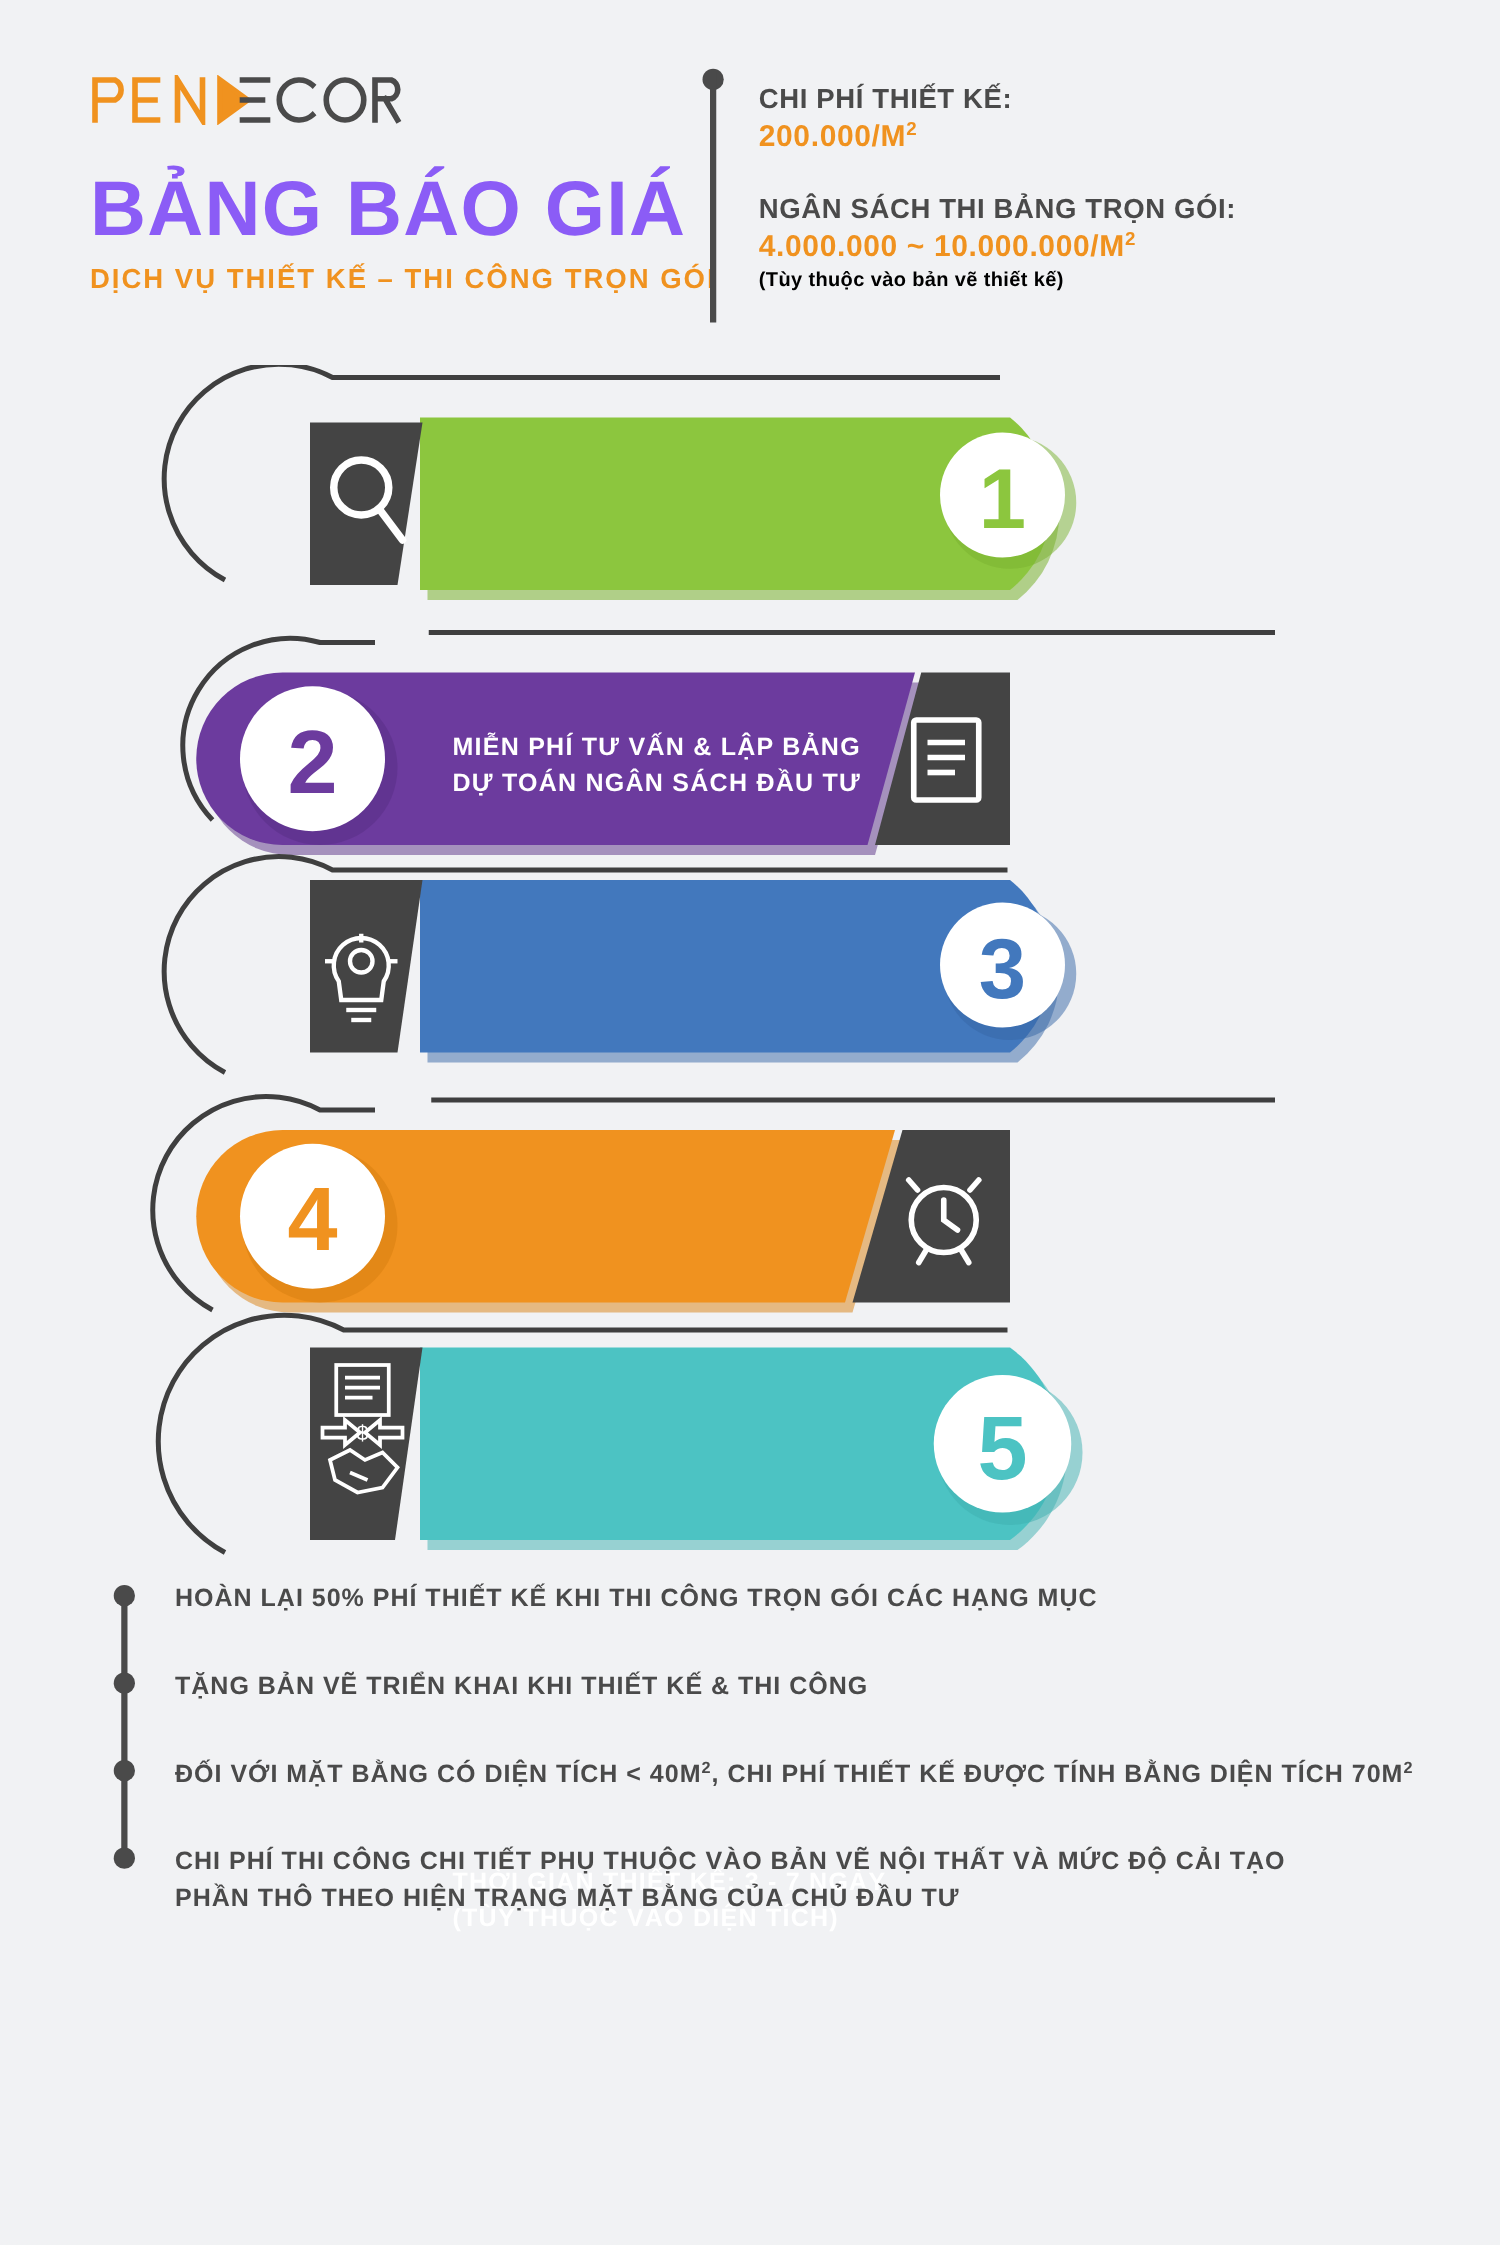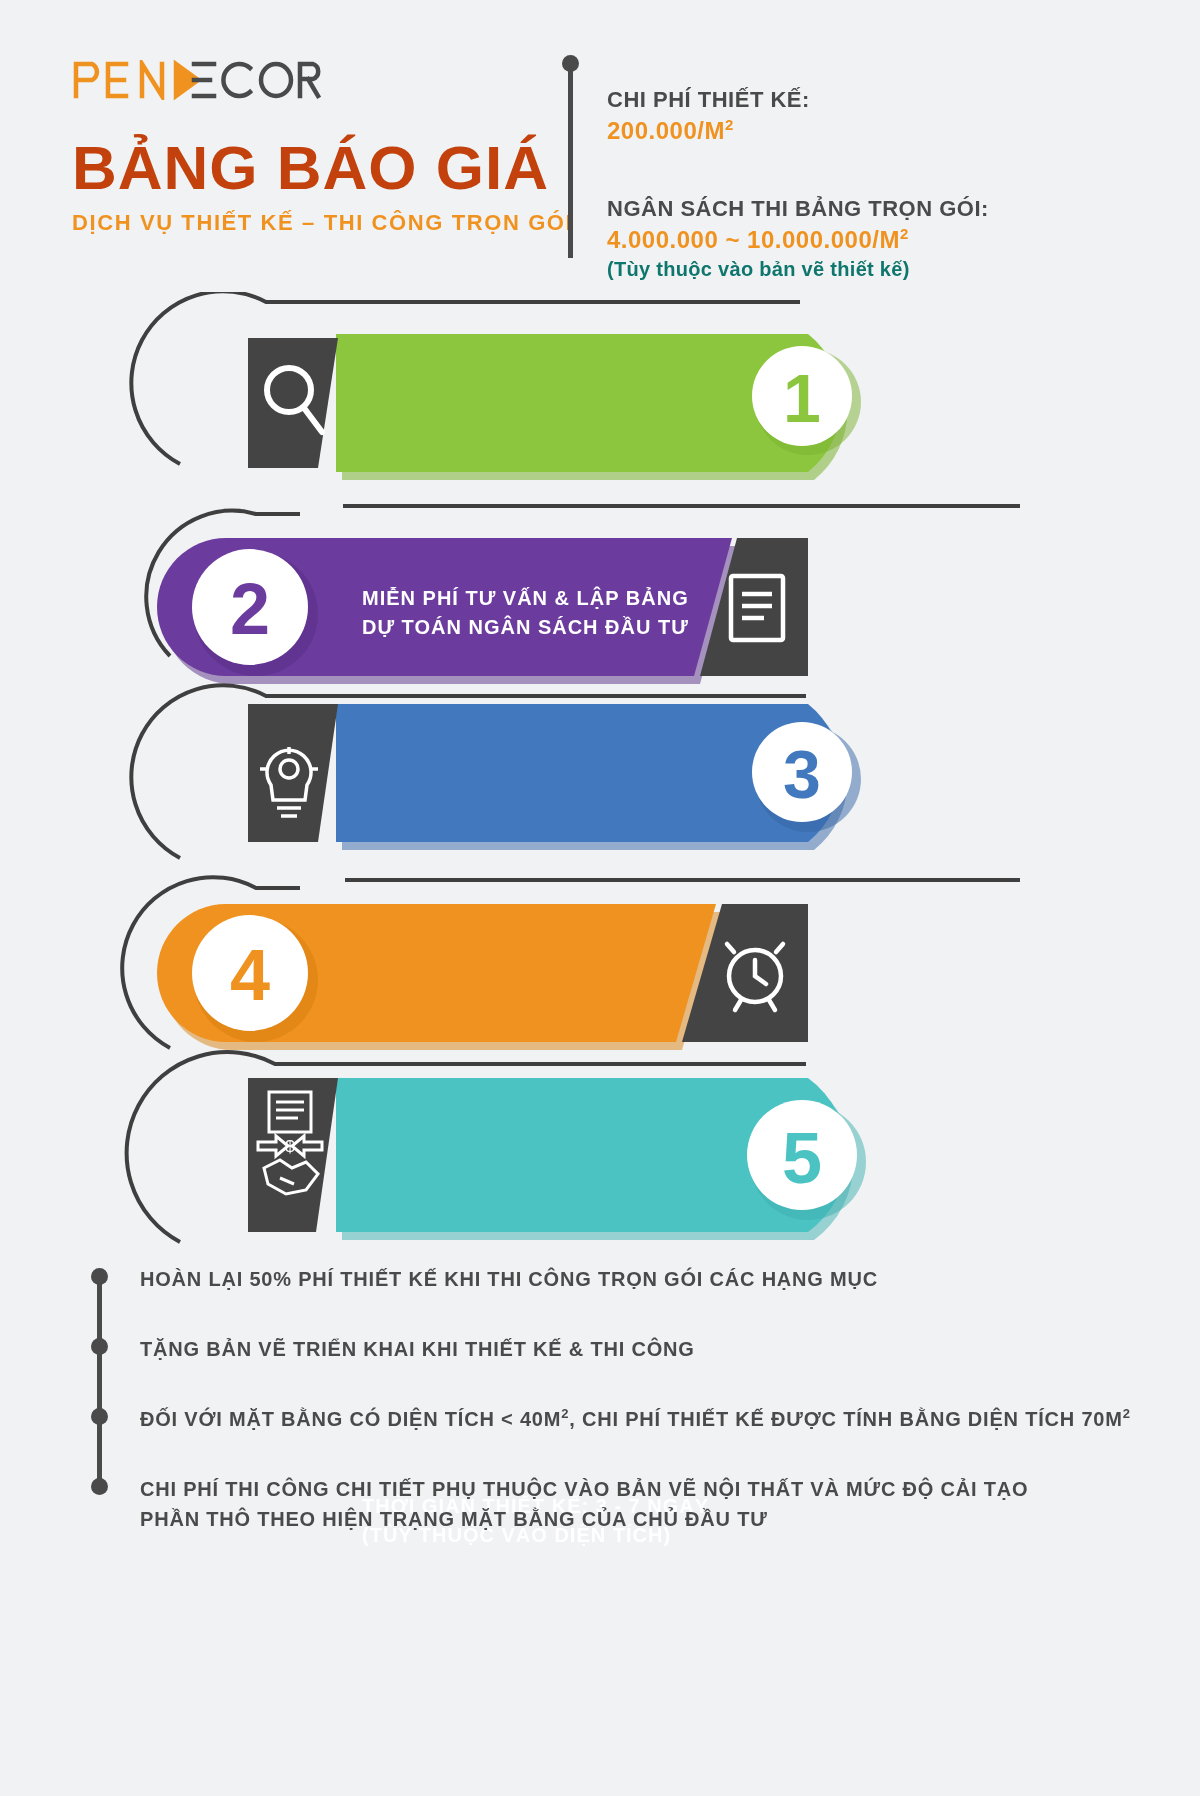--- a/index.html
+++ b/index.html
@@ -14,49 +14,49 @@
 
   
   .header { position: absolute; left: 0; top: 0; width: 1200px; height: 290px; }
 
   .logo { position: absolute; left: 72px; top: 60px; display: flex; align-items: center; }
   .logo svg { display: block; }
 
   .title-block { position: absolute; left: 72px; top: 135px; }
   .main-title {
     font-size: 62px; font-weight: bold; letter-spacing: 1px;
-    color: #c2410c; line-height: 1.05; white-space: nowrap;
+    color: #8b5cf6; line-height: 1.05; white-space: nowrap;
   }
   .sub-title {
     margin-top: 10px;
     font-size: 22px; font-weight: bold; letter-spacing: 1.6px;
     color: #f0921f; white-space: nowrap;
   }
 
   .divider-vert {
     position: absolute; left: 568px; top: 58px;
     width: 5px; height: 200px; background: #4a4a4a;
   }
   .divider-dot {
     position: absolute; left: 562px; top: 55px;
     width: 17px; height: 17px; border-radius: 50%; background: #4a4a4a;
   }
 
   .price-block { position: absolute; left: 607px; top: 64px; }
   .price-label {
     font-size: 22px; font-weight: bold; color: #4a4a4a;
-    letter-spacing: .5px; line-height: 1.35; white-space: nowrap; margin-top: 21px;
+    letter-spacing: .5px; line-height: 1.35; white-space: nowrap;
   }
   .price-value {
     font-size: 24px; font-weight: bold; color: #f0921f;
     letter-spacing: .5px; line-height: 1.35; white-space: nowrap;
   }
   .price-value sup { font-size: 15px; }
   .price-note {
-    font-size: 20px; font-weight: bold; color: #0f766e;
+    font-size: 16px; font-weight: bold; color: #000000;
     letter-spacing: .3px; line-height: 1.35; white-space: nowrap;
   }
   .price-gap { height: 26px; }
 
   
   .steps { position: absolute; left: 0; top: 292px; width: 1200px; height: 930px; }
   .step { position: absolute; width: 1200px; }
 
   .step-svg { position: absolute; left: 0; top: 0; }
 

